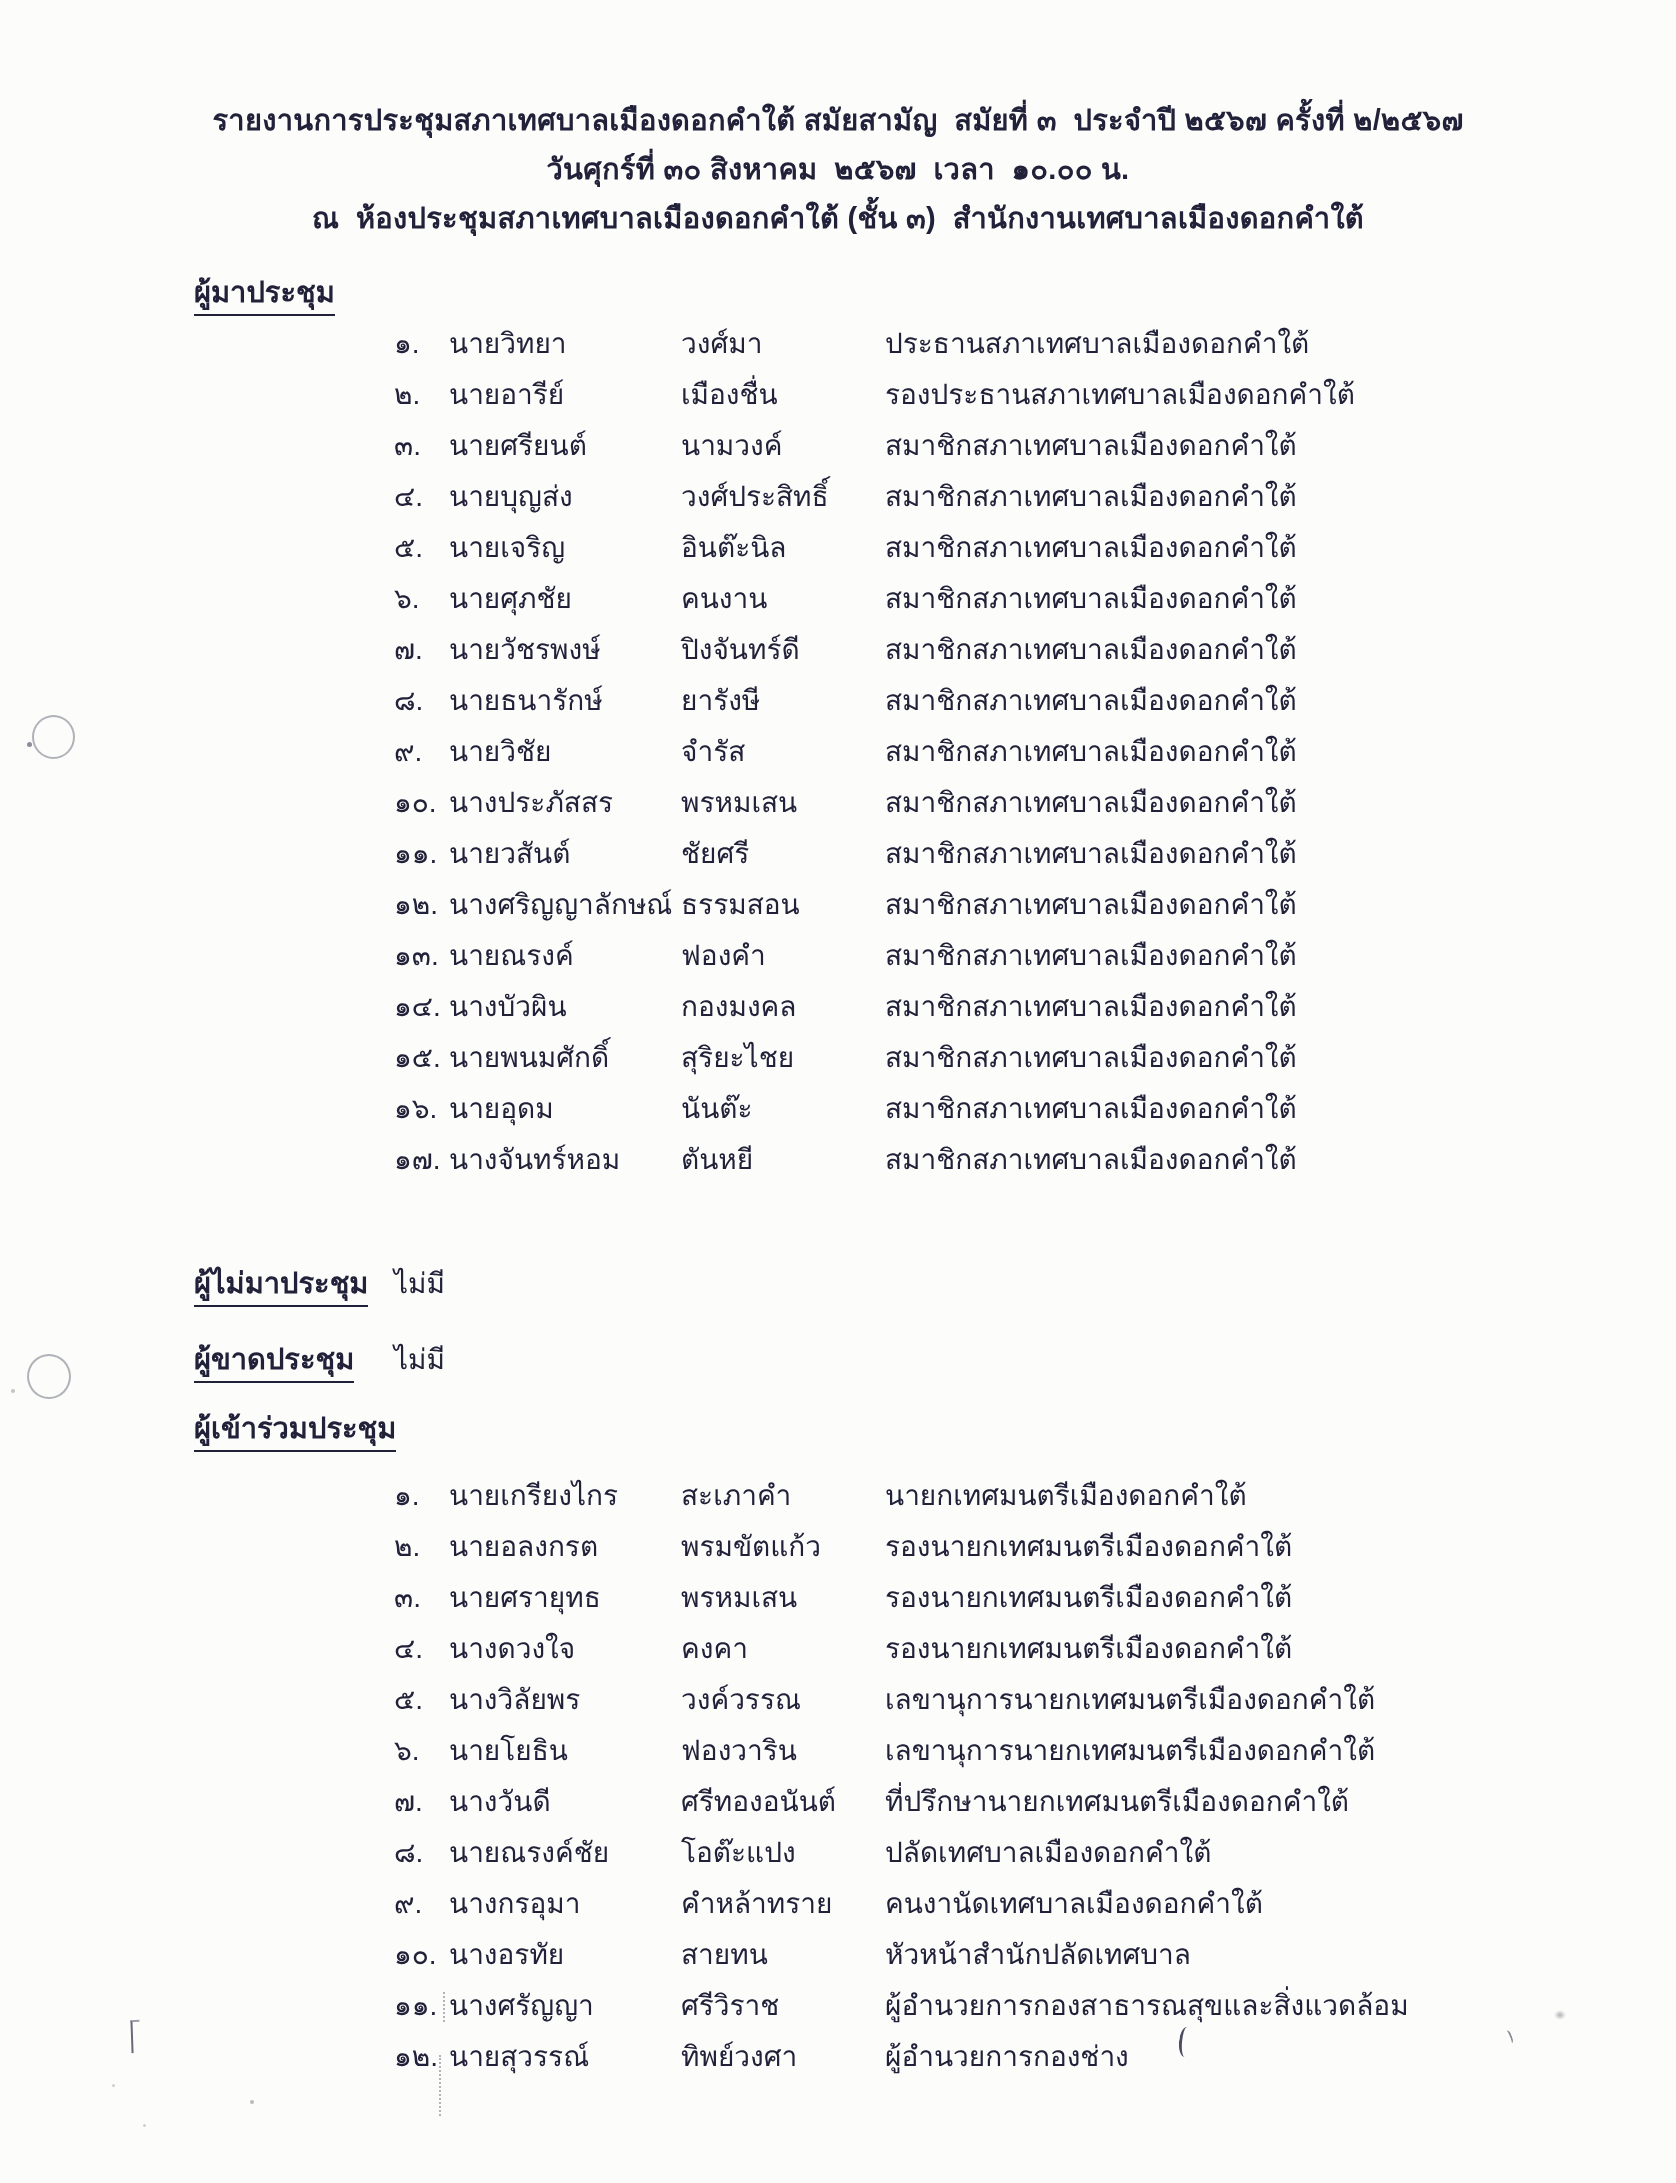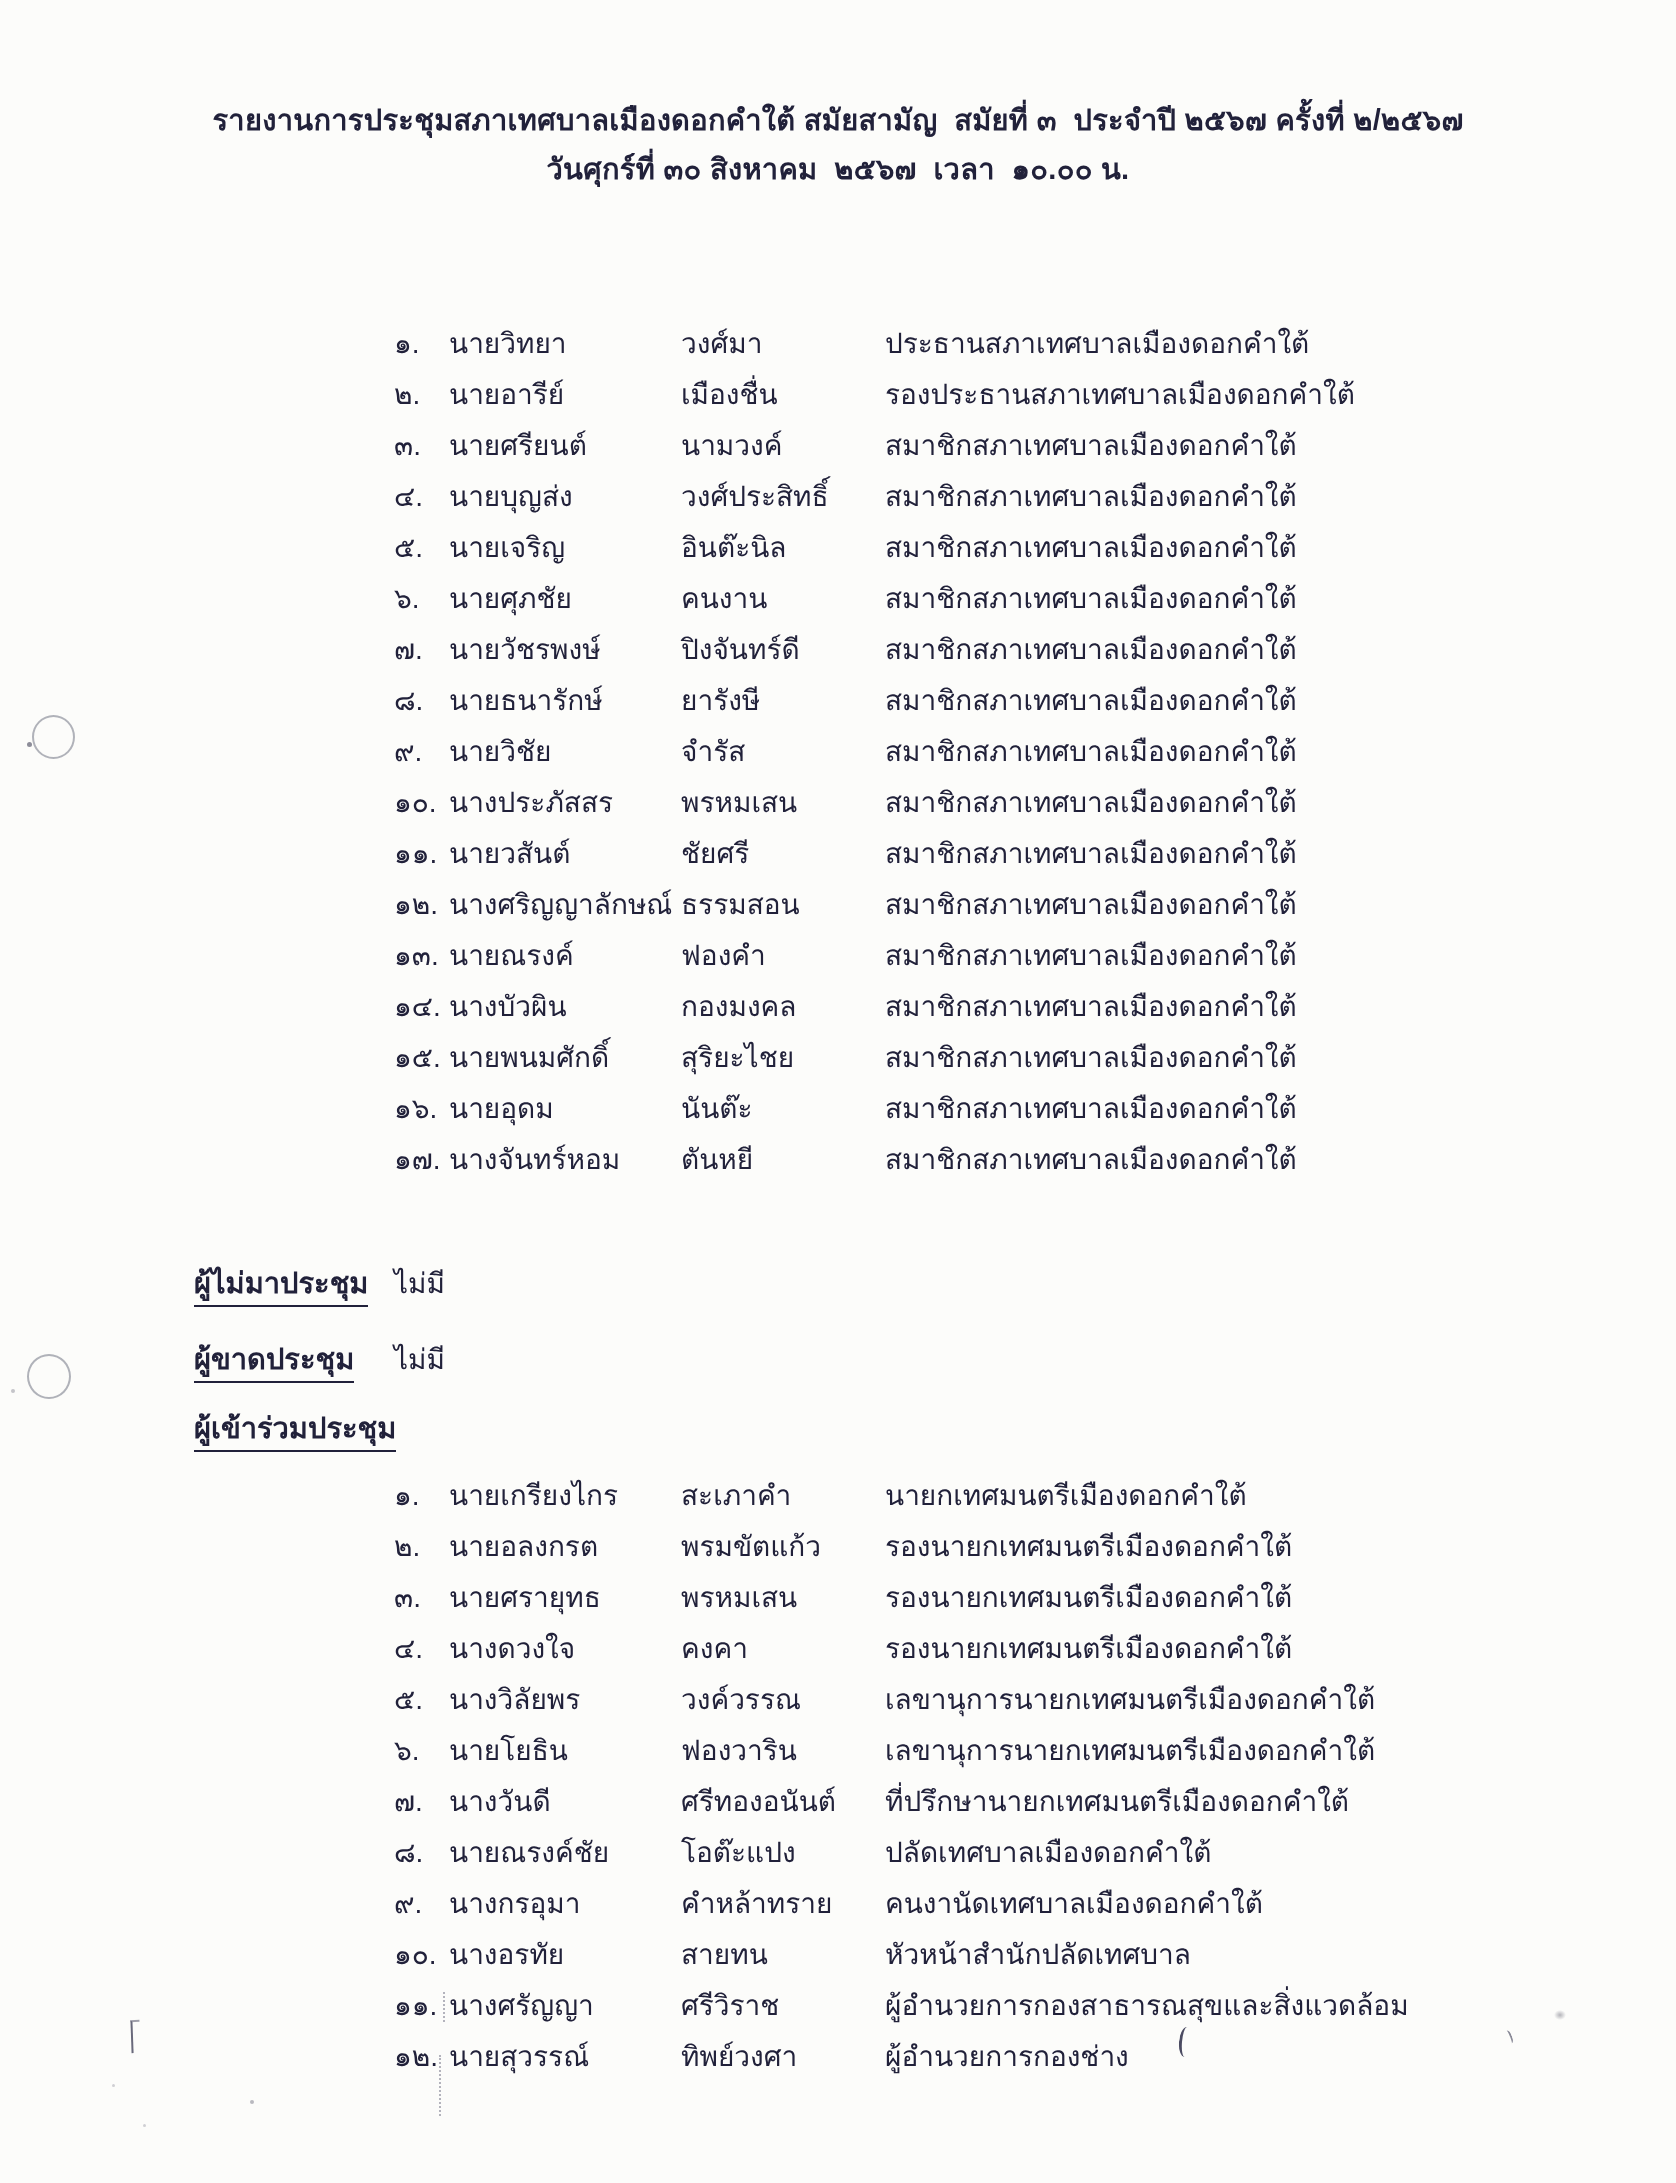--- a/index.html
+++ b/index.html
@@ -52,22 +52,26 @@
   #speck-5{left:143px; top:2124px; width:3.4px; height:3.4px; opacity:.4;}
 </style>
 </head>
 <body>
 
 <div class="page">
 
   <header class="doc-header">
     <div class="title-line">รายงานการประชุมสภาเทศบาลเมืองดอกคำใต้ สมัยสามัญ  สมัยที่ ๓  ประจำปี ๒๕๖๗ ครั้งที่ ๒/๒๕๖๗</div>
     <div class="title-line">วันศุกร์ที่ ๓๐ สิงหาคม  ๒๕๖๗  เวลา  ๑๐.๐๐ น.</div>
+    <div class="title-line">ณ  ห้องประชุมสภาเทศบาลเมืองดอกคำใต้ (ชั้น ๓)  สำนักงานเทศบาลเมืองดอกคำใต้</div>
   </header>
 
+  <div class="section" style="top:274px">
+    <span class="section-heading">ผู้มาประชุม</span>
+  </div>
 
   <div class="roster" id="attendees-list" style="top:317px">
 
       <div class="row">
         <span class="num">๑.</span>
         <span class="first">นายวิทยา</span>
         <span class="last">วงศ์มา</span>
         <span class="role">ประธานสภาเทศบาลเมืองดอกคำใต้</span>
       </div>
 

